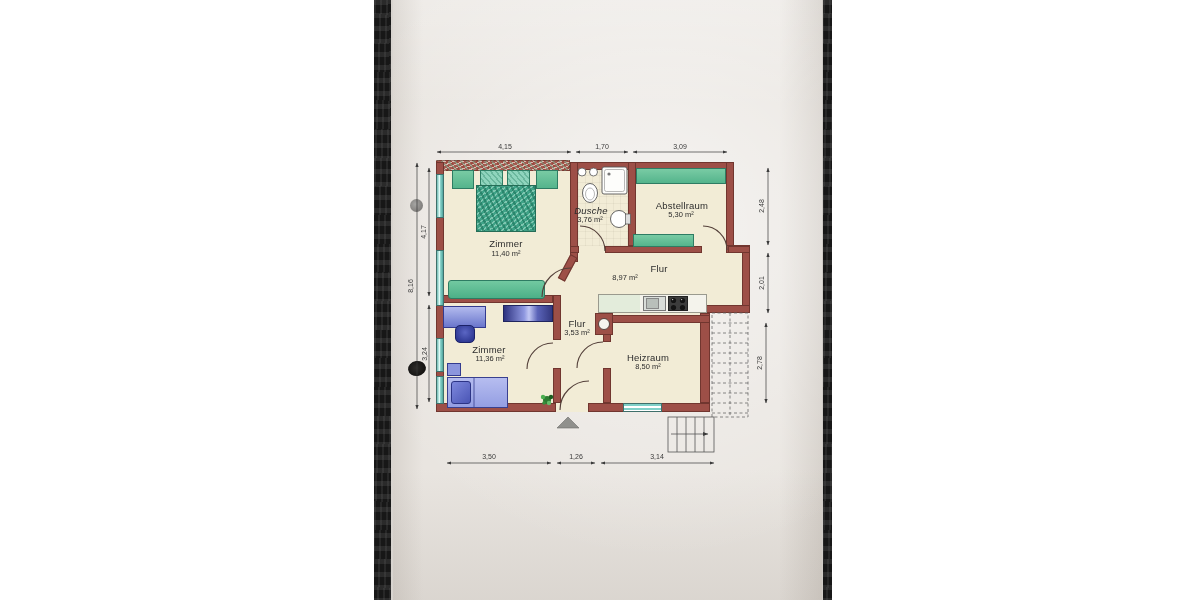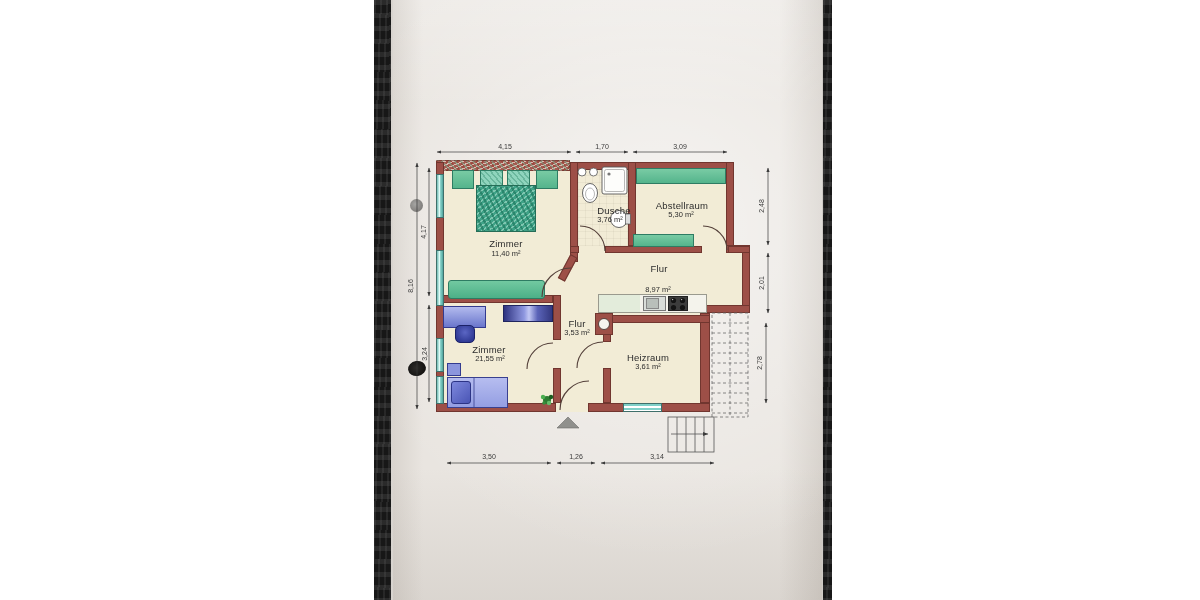--- a/index.html
+++ b/index.html
@@ -236,37 +236,37 @@
       <circle cx="543" cy="397" r="2.2" fill="#4caf50"></circle>
       <circle cx="551" cy="397" r="2.2" fill="#1b5e20"></circle>
       <circle cx="549" cy="403" r="2.2" fill="#66bb6a"></circle>
       <circle cx="544" cy="403" r="1.8" fill="#388e3c"></circle>
     </g>
   </svg>
 
   <span class="lbl room-name" style="left:506px;top:243px;">Zimmer</span>
   <span class="lbl room-area" style="left:506px;top:253px;">11,40 m²</span>
 
-  <span class="lbl room-name" style="left:614px;top:210px;">Dusche</span>
-  <span class="lbl room-area" style="left:610px;top:219px;">3,76 m²</span>
+  <span class="lbl room-name" style="left:591px;top:210px;font-style:italic;">Dusche</span>
+  <span class="lbl room-area" style="left:590px;top:219px;">3,76 m²</span>
 
   <span class="lbl room-name" style="left:682px;top:205px;">Abstellraum</span>
   <span class="lbl room-area" style="left:681px;top:214px;">5,30 m²</span>
 
   <span class="lbl room-name" style="left:659px;top:268px;">Flur</span>
-  <span class="lbl room-area" style="left:658px;top:277px;margin-top:12px;">8,97 m²</span>
+  <span class="lbl room-area" style="left:625px;top:277px;">8,97 m²</span>
 
   <span class="lbl room-name" style="left:577px;top:323px;">Flur</span>
   <span class="lbl room-area" style="left:577px;top:332px;">3,53 m²</span>
 
   <span class="lbl room-name" style="left:489px;top:349px;">Zimmer</span>
-  <span class="lbl room-area" style="left:490px;top:358px;">21,55 m²</span>
+  <span class="lbl room-area" style="left:490px;top:358px;">11,36 m²</span>
 
   <span class="lbl room-name" style="left:648px;top:357px;">Heizraum</span>
-  <span class="lbl room-area" style="left:648px;top:366px;">3,61 m²</span>
+  <span class="lbl room-area" style="left:648px;top:366px;">8,50 m²</span>
 
   <span class="lbl dim" style="left:505px;top:146px;">4,15</span>
   <span class="lbl dim" style="left:602px;top:146px;">1,70</span>
   <span class="lbl dim" style="left:680px;top:146px;">3,09</span>
 
   <span class="lbl dim" style="left:489px;top:456px;">3,50</span>
   <span class="lbl dim" style="left:576px;top:456px;">1,26</span>
   <span class="lbl dim" style="left:657px;top:456px;">3,14</span>
 
   <span class="lbl dim vlbl" style="left:410px;top:286px;">8,16</span>

